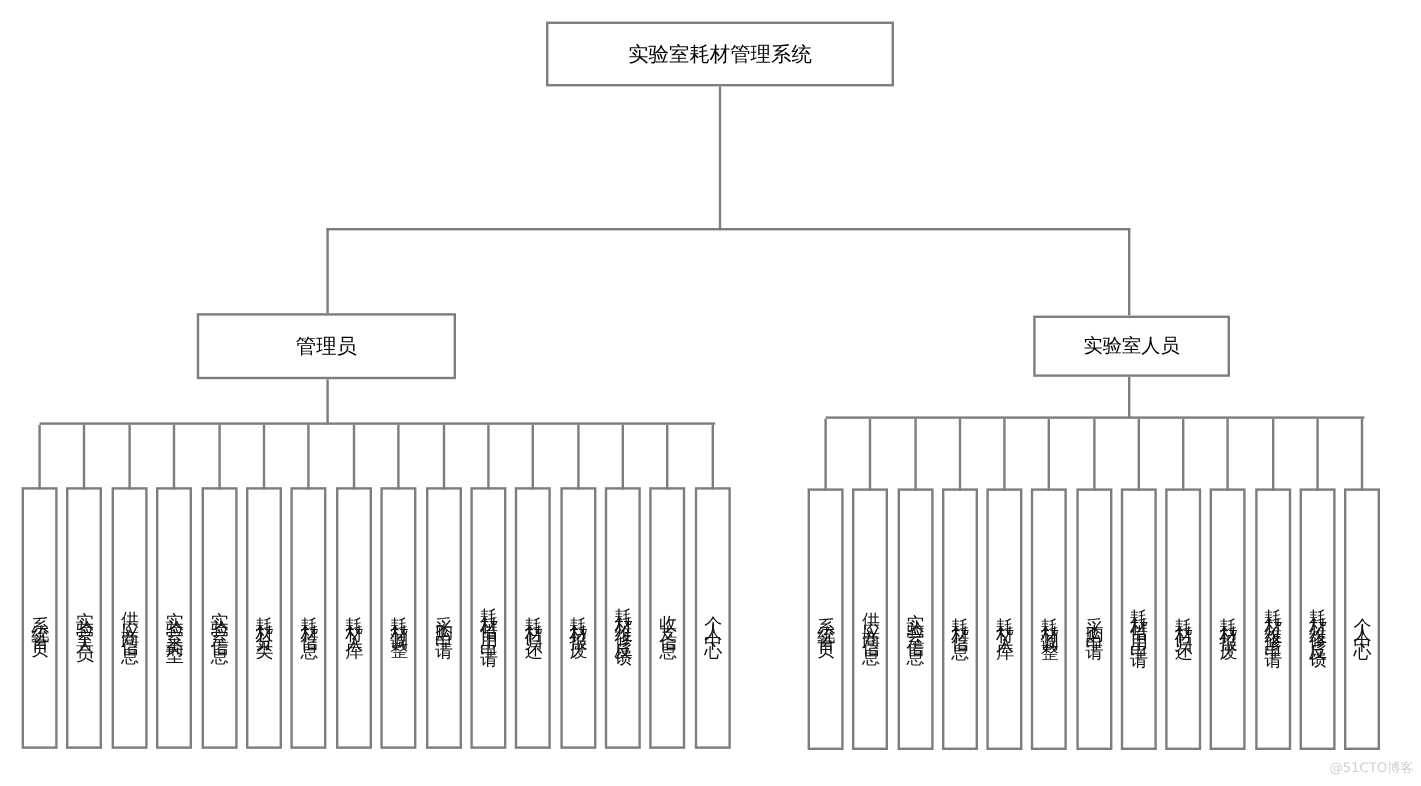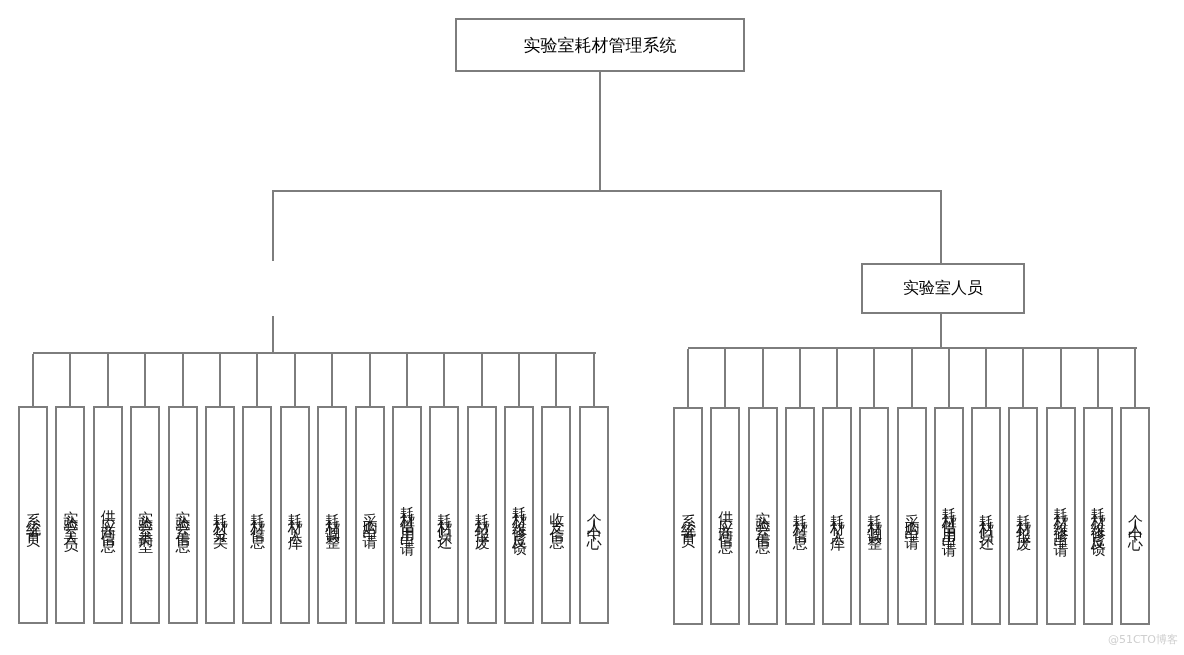--- a/index.html
+++ b/index.html
@@ -43,20 +43,23 @@
   <div class="line v" style="left:940px;top:190px;height:73px"></div>
   <div class="line v" style="left:272px;top:316px;height:38px"></div>
   <div class="line h" style="left:33px;top:352px;width:563px"></div>
   <div class="line v" style="left:940px;top:314px;height:35px"></div>
   <div class="line h" style="left:688px;top:347px;width:449px"></div>
 
   <div class="box box-root">
     <span>实验室耗材管理系统</span>
   </div>
 
+  <div class="box box-admin">
+    <span>管理员</span>
+  </div>
   <div class="box box-staff">
     <span>实验室人员</span>
   </div>
 
   <div class="group group-left">
     <div class="vbox">系统首页</div>
     <div class="vbox">实验室人员</div>
     <div class="vbox">供应商信息</div>
     <div class="vbox">实验室类型</div>
     <div class="vbox">实验室信息</div>

